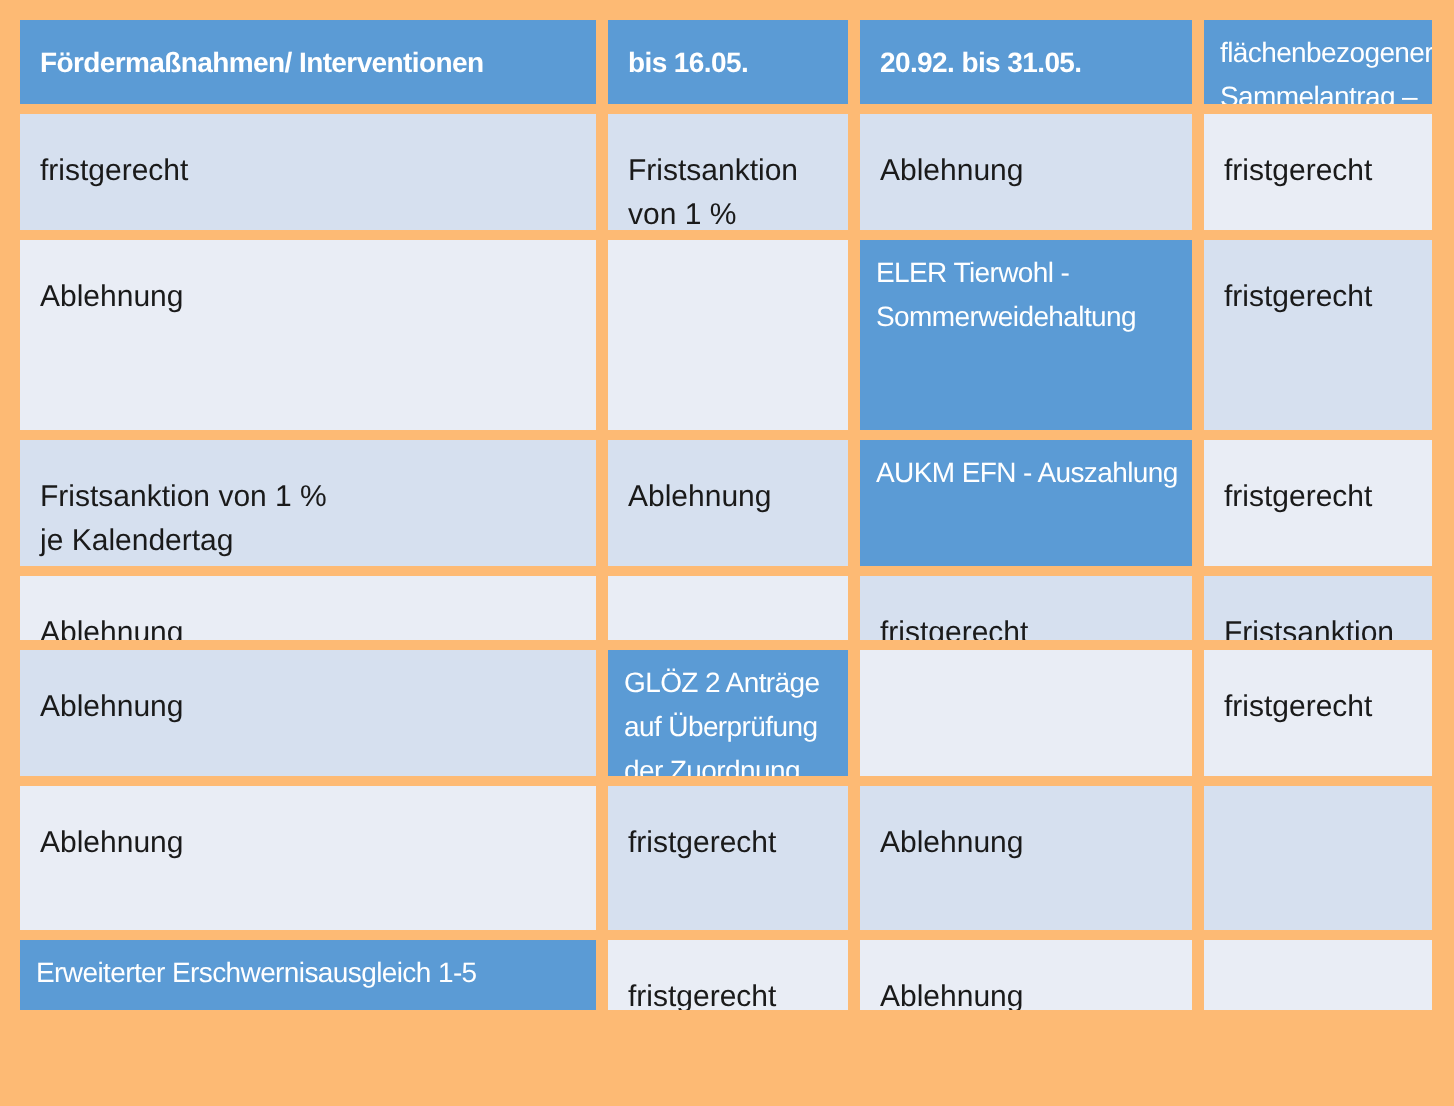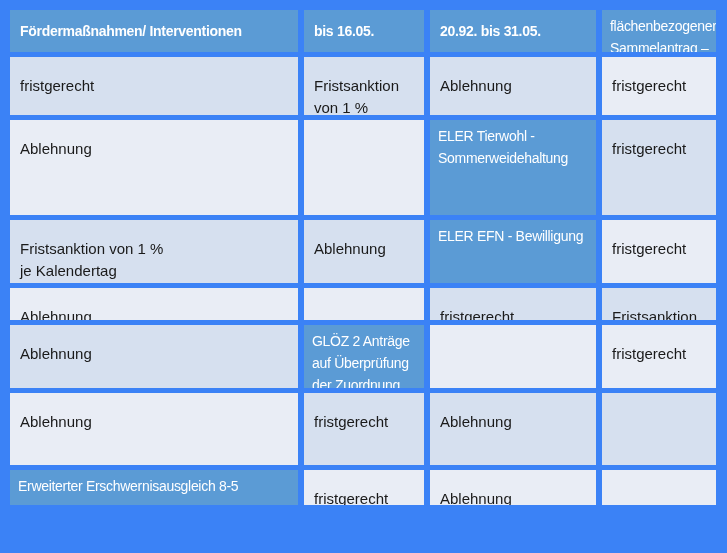--- a/index.html
+++ b/index.html
@@ -4,21 +4,21 @@
 <style>
   html, body {
     margin: 0;
     padding: 0;
     background: #ffffff;
     font-family: "Liberation Sans", sans-serif;
   }
   .page {
     width: 727px;
     height: 553px;
-    background: #3b82f6;
+    background: #fdba74;
     position: relative;
     overflow: hidden;
   }
   .tbl {
     position: absolute;
     left: 10px;
     top: 10px;
     display: grid;
     grid-template-columns: 288px 120px 166px 114px;
     grid-template-rows: 42px 58px 95px 63px 32px 63px 72px 35px 33px;
@@ -81,40 +81,40 @@
     <div class="cell data l">fristgerecht</div>
     <div class="cell data l">Ablehnung</div>
     <div class="cell data l"></div>
 
     <div class="cell measure">ELER Tierwohl - Sommerweidehaltung</div>
     <div class="cell data d">fristgerecht</div>
     <div class="cell data d">Fristsanktion von 1 %
 je Kalendertag</div>
     <div class="cell data d">Ablehnung</div>
 
-    <div class="cell measure">ELER EFN - Bewilligung</div>
+    <div class="cell measure">AUKM EFN - Auszahlung</div>
     <div class="cell data l">fristgerecht</div>
     <div class="cell data l">Ablehnung</div>
     <div class="cell data l"></div>
 
     <div class="cell data d">fristgerecht</div>
     <div class="cell data d">Fristsanktion von 1 %
 je Kalendertag</div>
     <div class="cell data d">Ablehnung</div>
 
     <div class="cell measure">GLÖZ 2 Anträge auf Überprüfung
 der Zuordnung zur Kulisse (Herausnahme
 Fläche)</div>
     <div class="cell data l"></div>
     <div class="cell data l">fristgerecht</div>
     <div class="cell data l">Ablehnung</div>
 
     <div class="cell data d">fristgerecht</div>
     <div class="cell data d">Ablehnung</div>
     <div class="cell data d"></div>
 
-    <div class="cell measure">Erweiterter Erschwernisausgleich 8-5</div>
+    <div class="cell measure">Erweiterter Erschwernisausgleich 1-5</div>
     <div class="cell data l">fristgerecht</div>
     <div class="cell data l">Ablehnung</div>
     <div class="cell data l"></div>
 
   </div>
 </div>
 
 </body></html>

